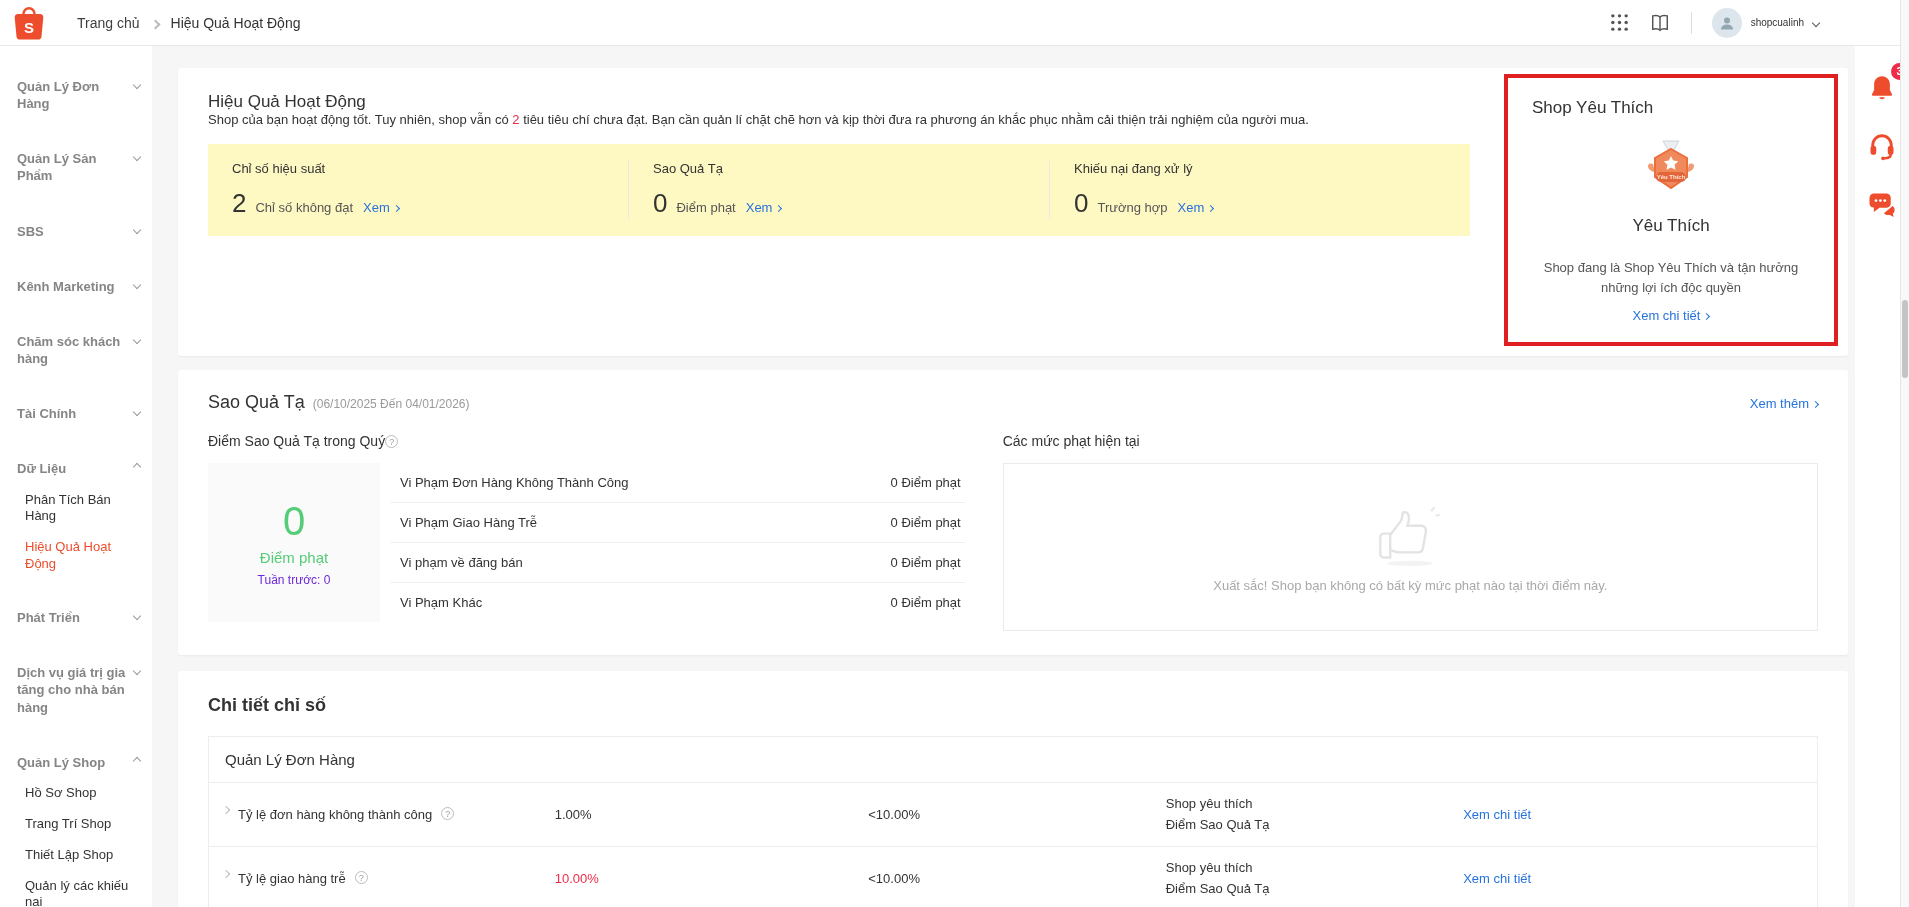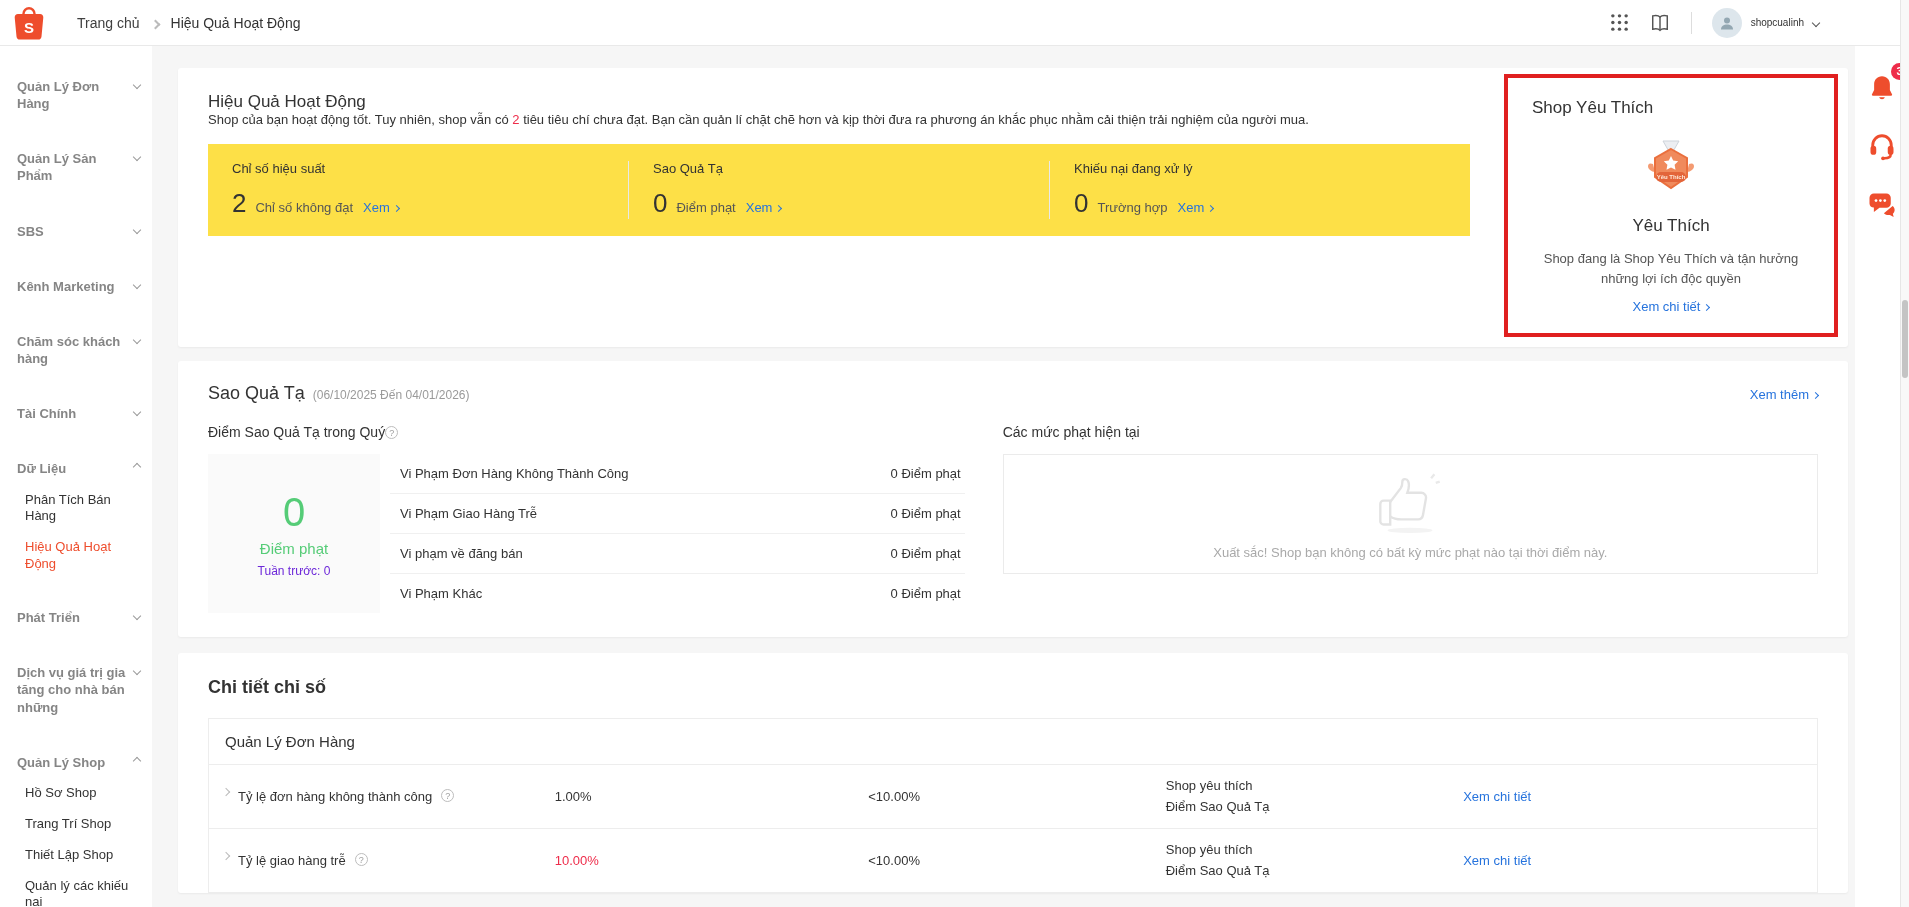--- a/index.html
+++ b/index.html
@@ -63,35 +63,35 @@
                  background:#f8f8f8; border-left:1px solid #e6e6e6; z-index:9; }
   .scrollthumb { position:absolute; top:300px; left:1px; width:6px; height:78px;
                  border-radius:3px; background:#c4c4c4; }
 
   
   .perf-card { display:flex; margin-bottom:14px; }
   .perf-left { flex:1; min-width:0; padding:24px 34px 24px 30px; }
   .perf-title { font-size:17px; color:#333; font-weight:normal; }
   .perf-rating { font-size:33px; color:#26aa99; font-weight:normal; margin:13px 0 9px; }
   .perf-desc { font-size:13px; color:#333; margin-bottom:17px; }
-  .stats { display:flex; background:#fde047; padding:17px 0; }
+  .stats { display:flex; background:#fef9c3; padding:17px 0; }
   .stat { flex:1; padding:0 24px; }
   .stat + .stat { border-left:1px solid #e8e8e8; }
   .stat-label { font-size:13px; color:#333; margin-bottom:12px; }
   .stat-line { display:flex; align-items:baseline; }
   .stat-val { font-size:26px; color:#333; margin-right:9px; }
   .stat-unit { font-size:13px; color:#555; margin-right:10px; }
 
   .shop-box { width:334px; flex:none; margin:6px 10px 10px 0; border:4px solid #e02020;
               background:#fff; padding:20px 24px 18px; display:flex; flex-direction:column; }
   .shop-title { font-size:17px; color:#333; font-weight:normal; }
   .shop-badge { text-align:center; margin-top:22px; }
   .shop-status { text-align:center; font-size:17px; margin-top:14px; }
   .shop-desc { text-align:center; font-size:13px; color:#555; line-height:1.5;
-               margin-top:13px; padding:0 4px; }
+               margin-top:22px; padding:0 4px; }
   .shop-more { text-align:center; margin-top:9px; }
 
   
   .sqt-card { padding:22px 30px 24px; margin-bottom:16px; }
   .sqt-head { display:flex; align-items:baseline; }
   .sqt-title { font-size:18px; font-weight:normal; }
   .sqt-period { font-size:12px; color:#9a9a9a; margin-left:8px; }
   .sqt-more { margin-left:auto; }
   .sqt-cols { display:flex; gap:38px; margin-top:20px; }
   .sqt-left { flex:0 0 47%; }
@@ -101,21 +101,21 @@
   .score-wrap { display:flex; }
   .score-box { width:172px; flex:none; background:#fafafa; display:flex; flex-direction:column;
                align-items:center; justify-content:center; padding:20px 8px; }
   .score-num { font-size:40px; color:#55cc77; }
   .score-lab { font-size:15px; color:#55cc77; margin-top:5px; }
   .score-prev { font-size:12px; color:#6d28d9; margin-top:7px; }
   .vio-list { flex:1; margin-left:10px; }
   .vio-row { display:flex; justify-content:space-between; align-items:center;
              padding:12px 4px 12px 10px; border-bottom:1px solid #f0f0f0; font-size:13px; }
   .vio-row:last-child { border-bottom:none; }
-  .empty-box { border:1px solid #ebebeb; height:120px; display:flex; flex-direction:column;
+  .empty-box { border:1px solid #ebebeb; height:168px; display:flex; flex-direction:column;
                align-items:center; justify-content:center; }
   .empty-text { font-size:13px; color:#a9a9a9; margin-top:6px; }
 
   
   .met-card { padding:24px 30px 0; }
   .met-title { font-size:18px; font-weight:bold; }
   .mtable { margin-top:20px; border:1px solid #ededed; border-bottom:none; }
   .mhead, .mrow { display:grid; grid-template-columns:21.5% 19.5% 18.5% 18.5% 22%; }
   .mhead { background:#f6f6f6; padding:12px 0; font-size:13px; color:#666; }
   .mhead > div:first-child { padding-left:32px; }
@@ -193,21 +193,21 @@
       <span>Tài Chính</span><i class="chev down"></i></div>
 
     <div class="side-sec open">
       <span>Dữ Liệu</span><i class="chev up"></i></div>
     <div class="side-sub">Phân Tích Bán Hàng</div>
     <div class="side-sub active side-group-end">Hiệu Quả Hoạt Động</div>
 
     <div class="side-sec">
       <span>Phát Triển</span><i class="chev down"></i></div>
     <div class="side-sec">
-      <span>Dịch vụ giá trị gia tăng cho nhà bán những</span><i class="chev down"></i></div>
+      <span>Dịch vụ giá trị gia tăng cho nhà bán hàng</span><i class="chev down"></i></div>
 
     <div class="side-sec open">
       <span>Quản Lý Shop</span><i class="chev up"></i></div>
     <div class="side-sub">Hồ Sơ Shop</div>
     <div class="side-sub">Trang Trí Shop</div>
     <div class="side-sub">Thiết Lập Shop</div>
     <div class="side-sub">Quản lý các khiếu nại</div>
   </div>
 
   <div class="content">

